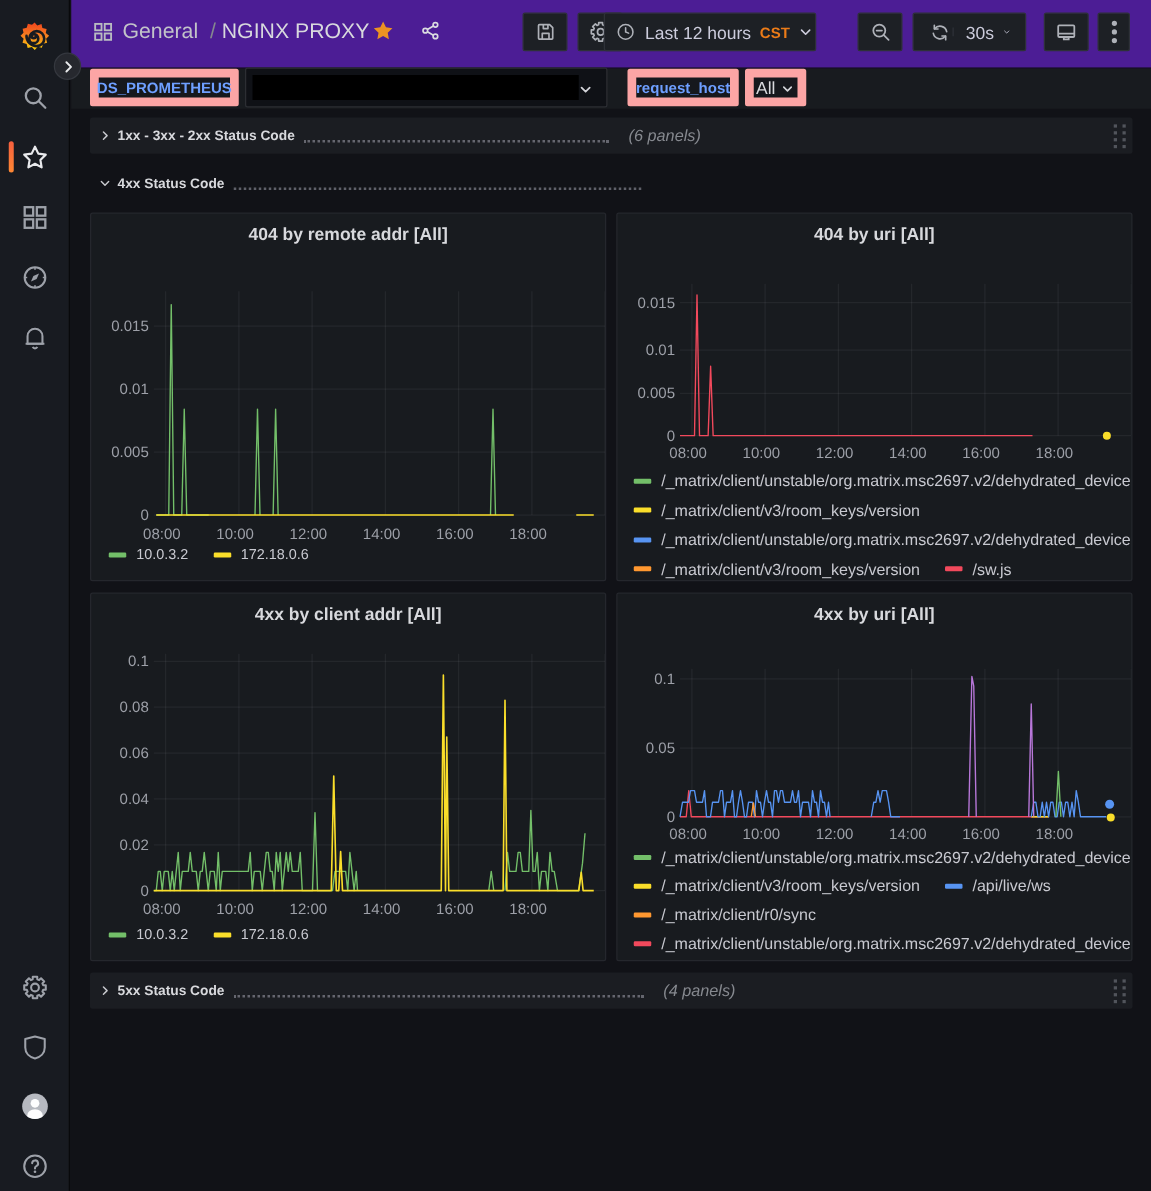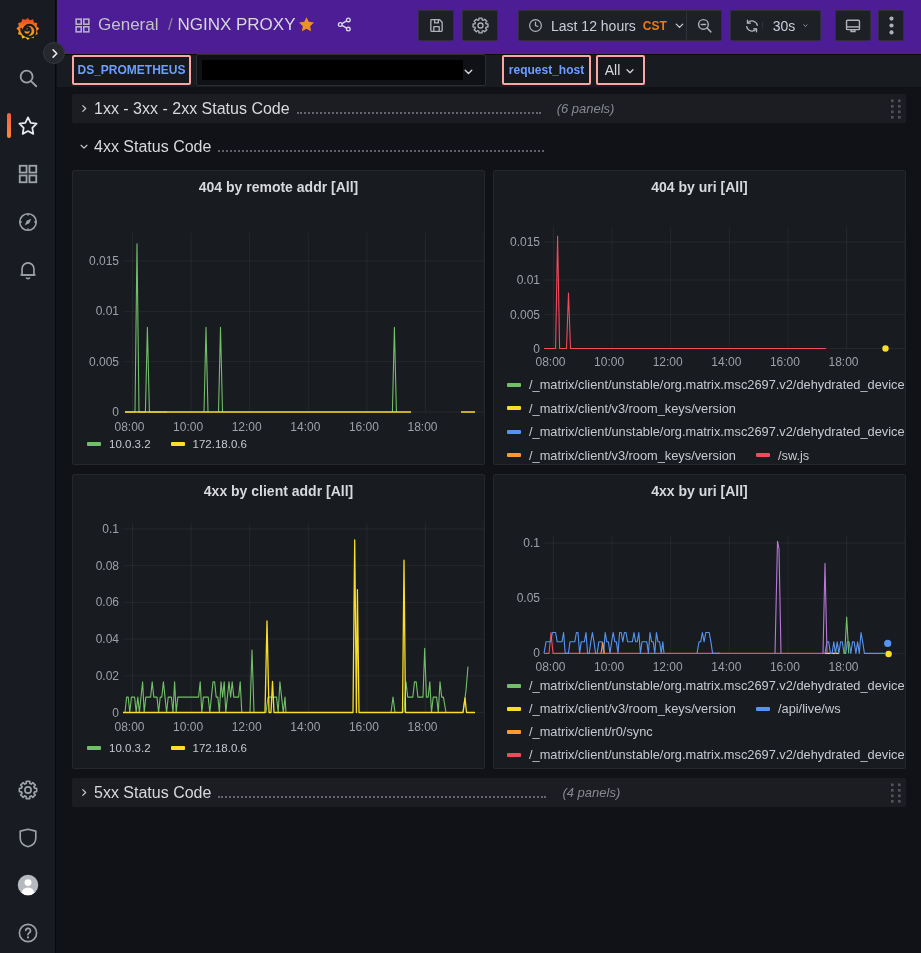--- a/index.html
+++ b/index.html
@@ -20,34 +20,34 @@
 
 #navbar { position:absolute; left:57px; top:0; width:864px; height:55px;
   background:#4c1d95; border-bottom:1px solid #0b0c0e; }
 .crumbtxt { font-size:17px; color:#c2c3c9; }
 .crumbtxt b { color:#d8d9dd; font-weight:400; }
 .tbtn { position:absolute; top:10px; height:31px; background:#1d2025;
   border:1px solid #2e3138; border-radius:2px; color:#aeb1b8;
   display:flex; align-items:center; justify-content:center; }
 
 .varlabel { position:absolute; top:55px; height:30px; background:#16181d;
-  border:2px solid #fca5a5; border-radius:2px; color:#6e9fff;
+  border:7px solid #fca5a5; border-radius:2px; color:#6e9fff;
   font-size:12px; font-weight:700; display:flex; align-items:center;
   justify-content:center; }
 #substrip { position:absolute; left:57px; top:55px; width:864px; height:32px;
   background:#181b1f; }
 #blacksel { position:absolute; left:196px; top:54px; width:290px; height:32px;
   background:#0f1116; border:1px solid #2c2e33; border-radius:2px; }
 #blackinner { position:absolute; left:5px; top:5px; width:261px; height:20px;
   background:#000; }
 
 .rowhdr { position:absolute; left:72px; width:834px; height:29px;
   display:flex; align-items:center; color:#d8d9dd; }
 .rowhdr.closed { background:#1b1d22; border-radius:2px; }
-.rowtitle { font-size:16px; font-weight:400; margin-left:5px; white-space:nowrap; }
+.rowtitle { font-size:11px; font-weight:700; margin-left:5px; white-space:nowrap; }
 .rowdots { border-bottom:2px dotted rgba(204,204,220,0.42); height:11px;
   margin-left:7px; }
 .rowcount { font-size:13px; font-style:italic; color:#86898f; margin-left:16px;
   white-space:nowrap; }
 .rowchev { margin-left:7px; width:10px; height:11px; color:#c7c8cd; }
 .draghandle { position:absolute; right:4px; top:5px; width:12px; height:20px; }
 
 .panel { position:absolute; width:413px; height:295px; background:#181b1f;
   border:1px solid #25272d; border-radius:2px; overflow:hidden;padding-left:33px; }
 .ptitle { position:absolute; left:0; top:8px; width:100%; text-align:center;
@@ -176,21 +176,21 @@
     </svg>
   </div>
 
   <div class="tbtn" style="left:405px;width:36px">
     <svg width="19" height="19" viewBox="0 0 24 24" fill="none" stroke="currentColor" stroke-width="1.7">
       <path stroke-linejoin="round" d="M9.99 4.88 L10.05 2.60 L13.95 2.60 L14.01 4.88 L15.62 5.54 L17.27 3.98 L20.02 6.73 L18.46 8.38 L19.12 9.99 L21.40 10.05 L21.40 13.95 L19.12 14.01 L18.46 15.62 L20.02 17.27 L17.27 20.02 L15.62 18.46 L14.01 19.12 L13.95 21.40 L10.05 21.40 L9.99 19.12 L8.38 18.46 L6.73 20.02 L3.98 17.27 L5.54 15.62 L4.88 14.01 L2.60 13.95 L2.60 10.05 L4.88 9.99 L5.54 8.38 L3.98 6.73 L6.73 3.98 L8.38 5.54 Z"></path>
       <circle cx="12" cy="12" r="3.2"></circle>
     </svg>
   </div>
 
-  <div class="tbtn" style="left:461px;width:170px;justify-content:flex-start;padding-left:9px">
+  <div class="tbtn" style="left:426px;width:170px;justify-content:flex-start;padding-left:9px">
     <svg width="15" height="15" viewBox="0 0 24 24" fill="none" stroke="currentColor" stroke-width="2">
       <circle cx="12" cy="12" r="9.4"></circle>
           <path d="M12 6.6 V12 L15.8 13.6" stroke-linecap="round"></path>
     </svg>
     <span style="font-size:14px;color:#ccccdc;margin-left:8px">Last 12 hours</span>
     <span style="font-size:12px;font-weight:700;color:#eb7b18;margin-left:7px">CST</span>
     <svg width="13" height="13" viewBox="0 0 24 24" fill="none" stroke="#ccccdc" stroke-width="2.4" stroke-linecap="round" stroke-linejoin="round" style="margin-left:6px">
           <path d="M6 9.5 l6 6 6-6"></path>
         </svg>
   </div>

